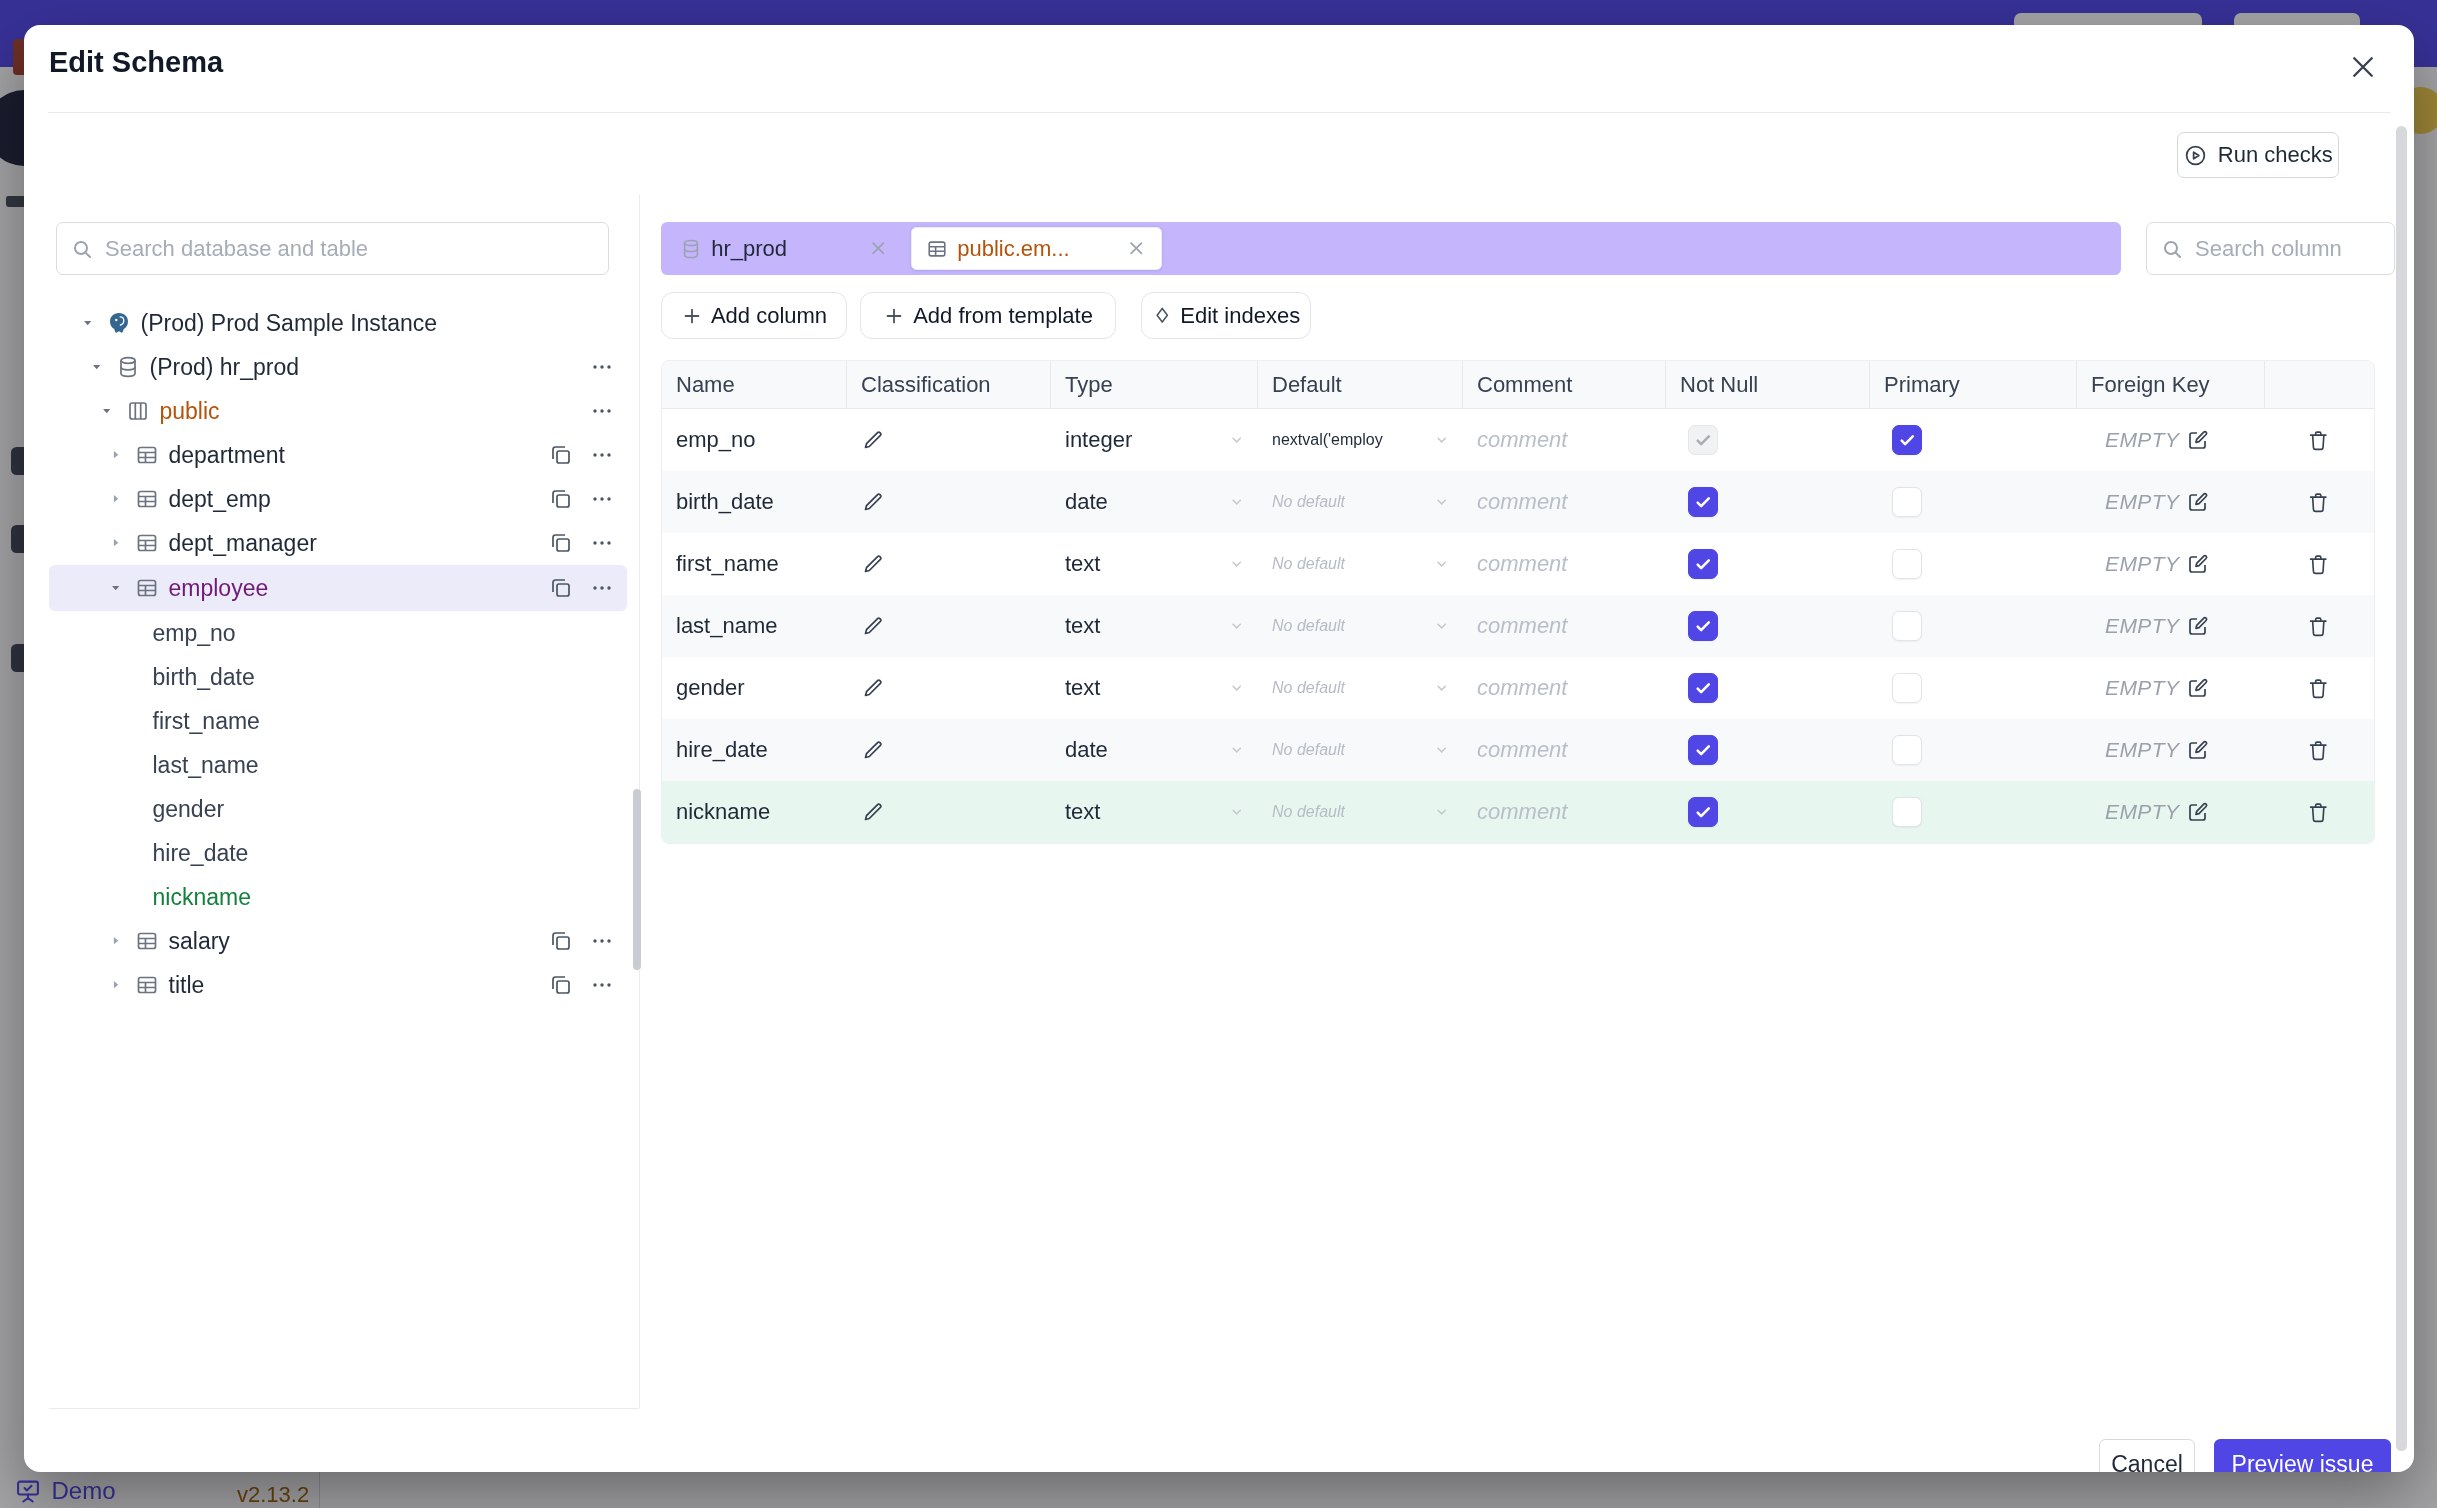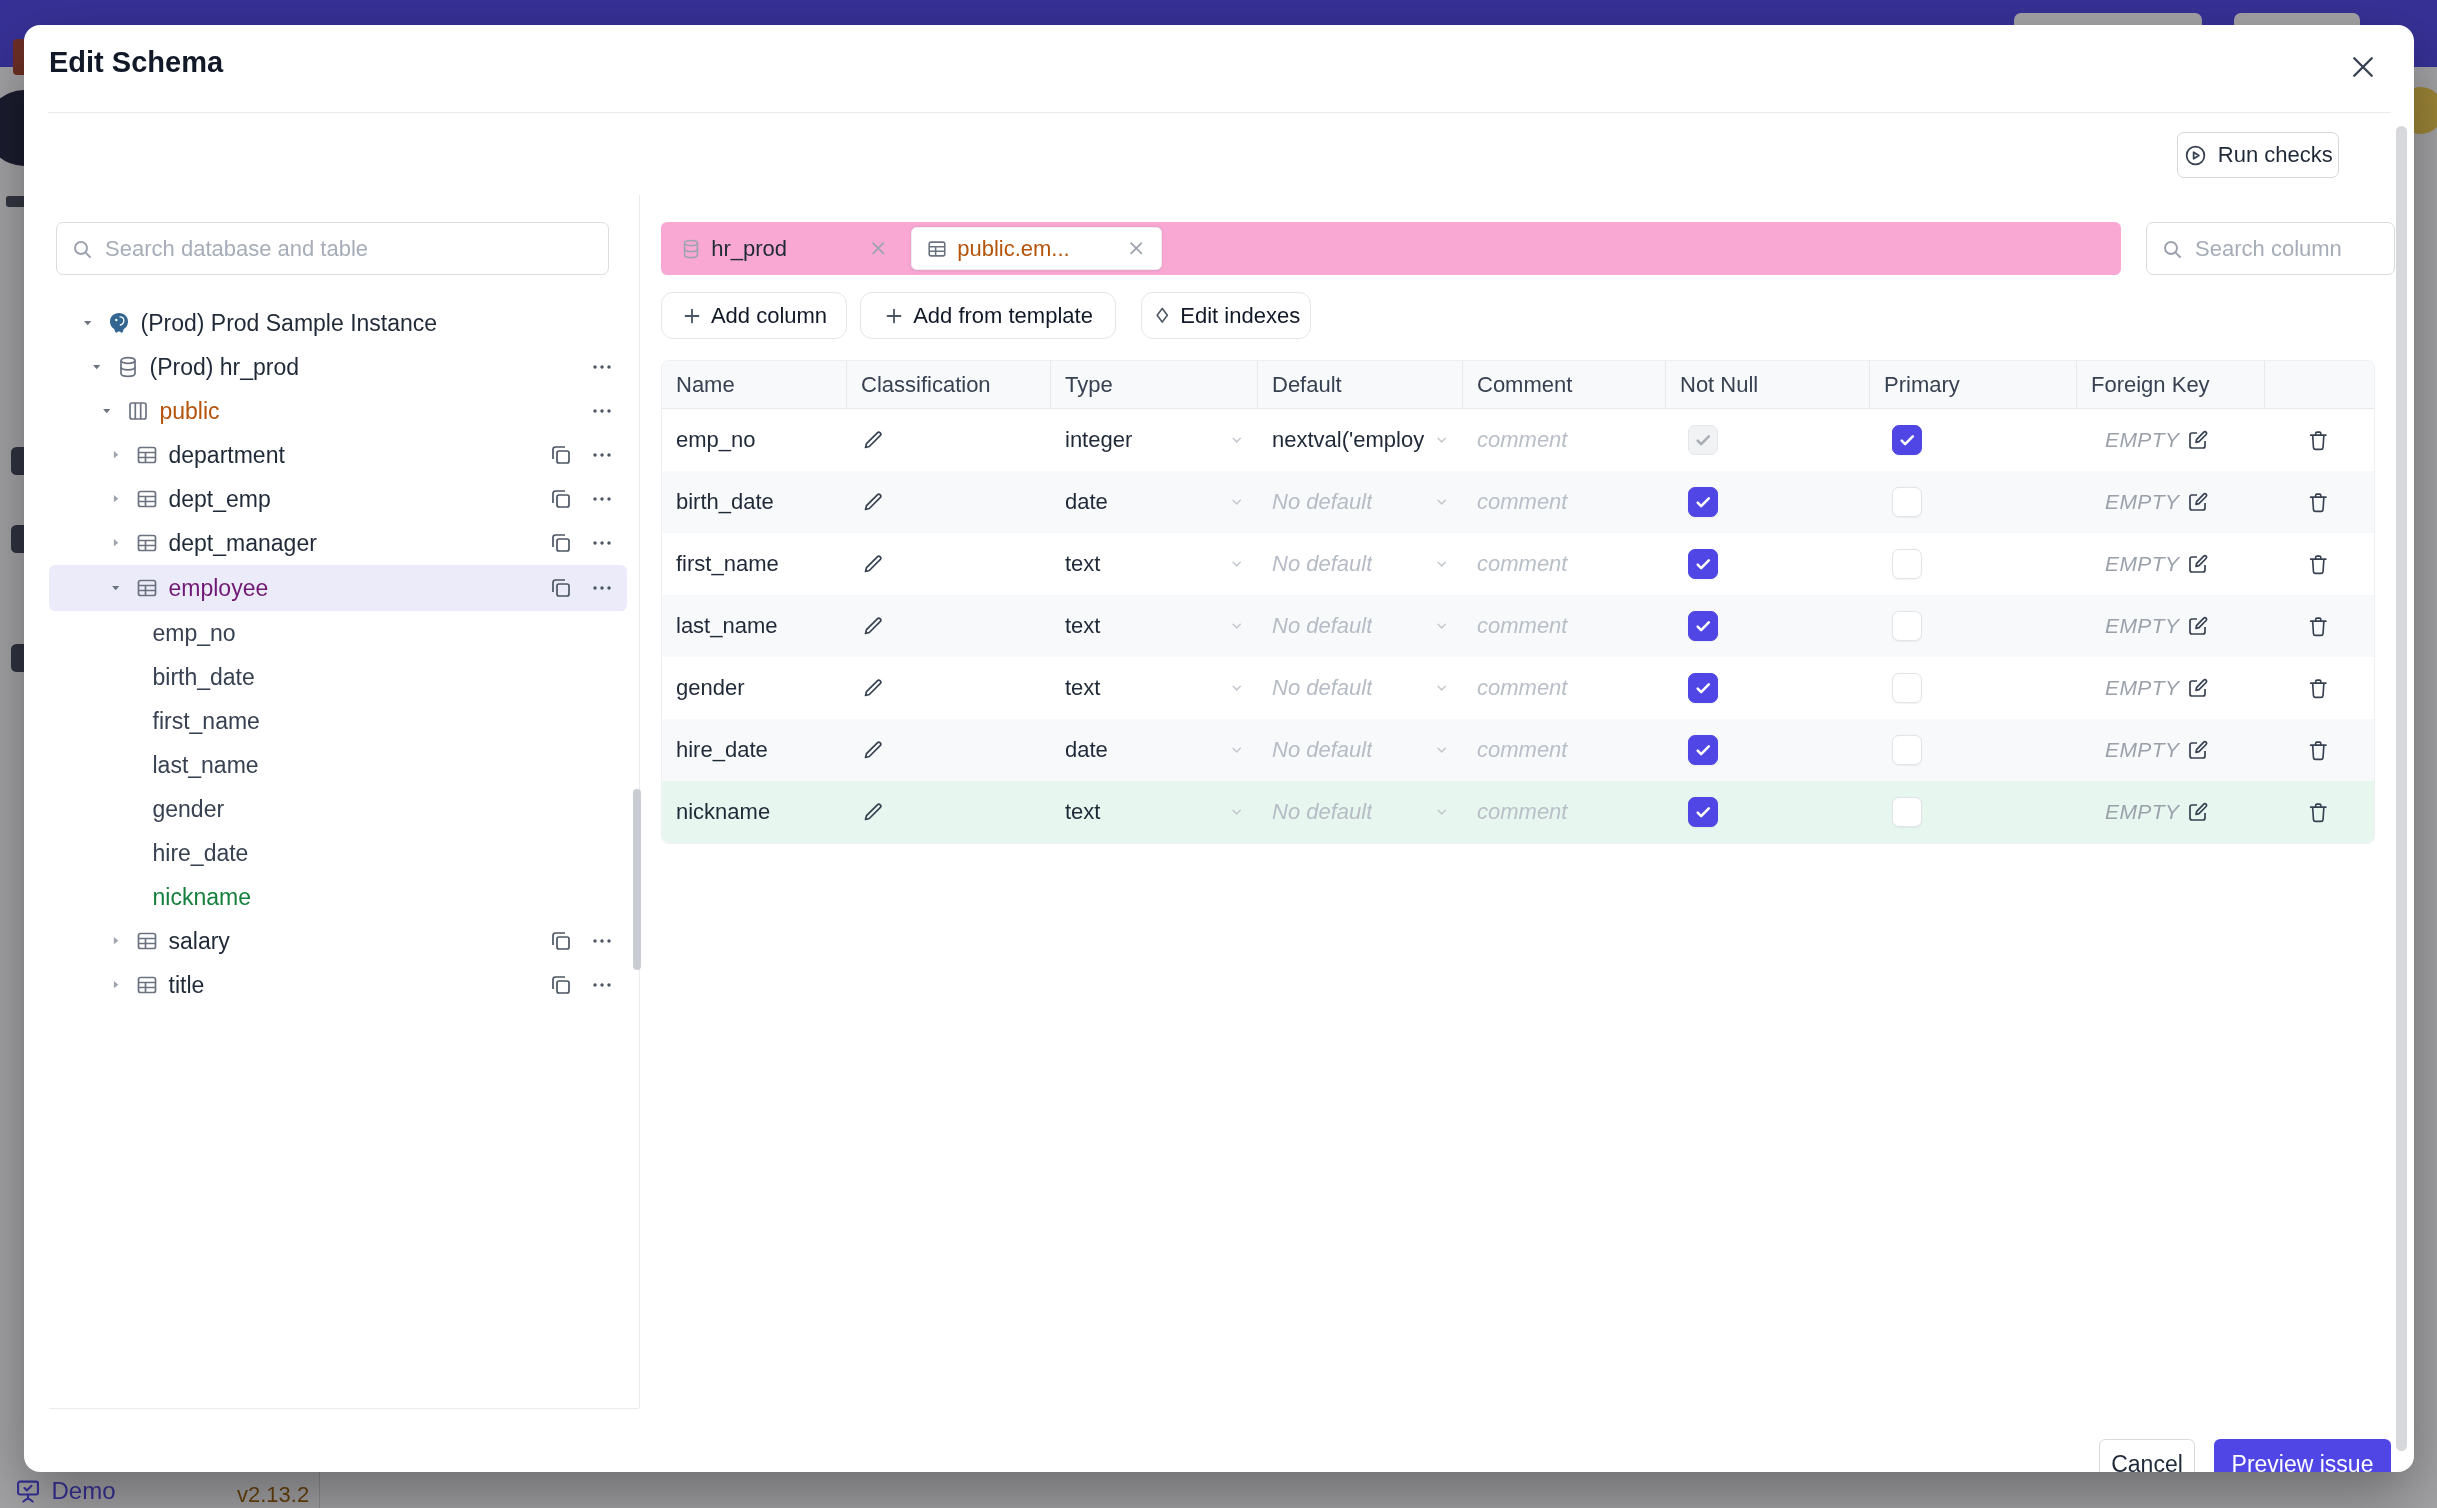--- a/index.html
+++ b/index.html
@@ -66,21 +66,21 @@
   .pl-col{padding-left:104px;color:#374151;}
   .trow.c-active .tlabel{color:#b45309;}
   .trow.c-selected{background:#ecebfa;border-radius:6.3px;height:46px;}
   .trow.c-selected .tlabel{color:#701a75;}
   .trow.c-new .tlabel{color:#15803d;}
   .vdiv{left:615px;top:170px;width:1.2px;height:1213px;background:#e9ebee;}
   .side-scroll{left:609px;top:764px;width:8px;height:181px;background:#c9ccd2;border-radius:4px;}
   .side-bottom{left:24.5px;top:1383px;width:590px;height:1.2px;background:#e9ebee;}
 
   
-  .tabbar{left:637px;top:197px;width:1460px;height:53px;background:#f9a8d4;border-radius:6.3px;
+  .tabbar{left:637px;top:197px;width:1460px;height:53px;background:#c4b5fd;border-radius:6.3px;
     display:flex;align-items:center;padding:0 4.7px;box-sizing:border-box;gap:8px;}
   .chip{display:flex;align-items:center;gap:9.5px;height:43px;padding:0 14px;border-radius:5.5px;
     font-size:22px;color:#1f2937;box-sizing:border-box;cursor:pointer;}
   .chip-hrprod{width:237px;}
   .chip-table{width:251px;}
   .chip .chip-x{margin-left:auto;}
   .chip.c-active{background:#fff;box-shadow:0 0.8px 3.2px rgba(15,23,42,.10);border:0.8px solid #eceef1;}
   .chip.c-active .chip-label{color:#b45309;}
 
   
@@ -100,21 +100,21 @@
   .hcell:last-child{border-right:none;}
   .w0{width:185px;} .w1{width:204px;} .w2{width:207px;} .w3{width:205px;} .w4{width:203px;}
   .w5{width:204px;} .w6{width:207px;} .w7{width:188px;} .w8{width:107px;}
   .brow{display:flex;height:62px;align-items:stretch;background:#fff;}
   .brow.alt{background:#f8f9fa;}
   .brow.c-new{background:#e7f6ee;}
   .cell{display:flex;align-items:center;padding-left:14px;box-sizing:border-box;position:relative;}
   .namev{font-size:22px;color:#1f2937;}
   .typev{font-size:22px;color:#1f2937;}
   .chev{position:absolute;right:12.6px;top:50%;margin-top:-8.7px;}
-  .dflt{font-size:22px;max-width:155px;overflow:hidden;white-space:nowrap;}
+  .dflt{font-size:16px;max-width:155px;overflow:hidden;white-space:nowrap;}
   .dflt.c-value{color:#1f2937;}
   .dflt.c-placeholder{color:#b6bcc5;font-style:italic;}
   .cmt{font-size:22px;color:#b9bfc8;font-style:italic;}
   .cb-wrap{padding-left:22px;}
   .cb{width:30px;height:30px;border-radius:7px;border:1.2px solid #e2e4e8;background:#fff;
     display:flex;align-items:center;justify-content:center;box-sizing:border-box;
     box-shadow:0 0.8px 1.6px rgba(0,0,0,.05);cursor:pointer;}
   .cb svg{visibility:hidden;}
   .cb.c-on{background:#4f46e5;border-color:#4f46e5;}
   .cb.c-on svg{visibility:visible;}

